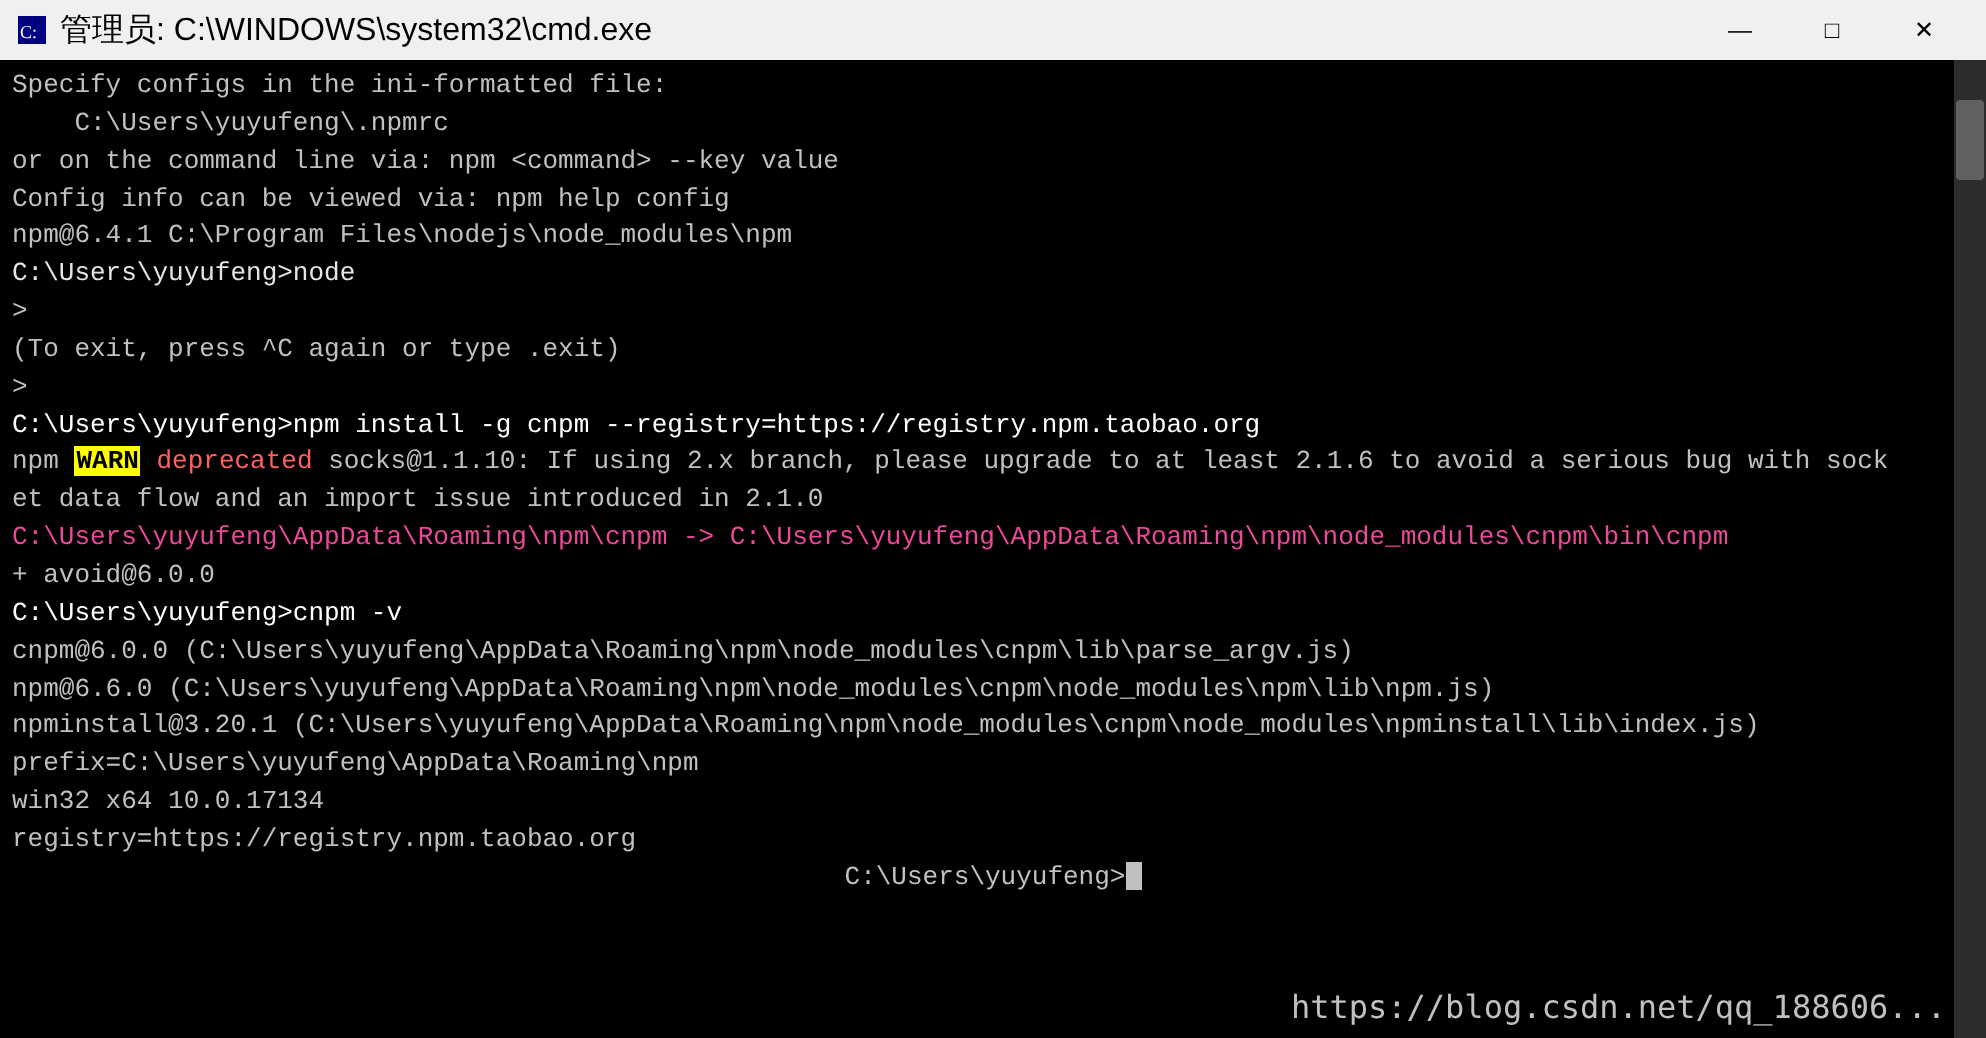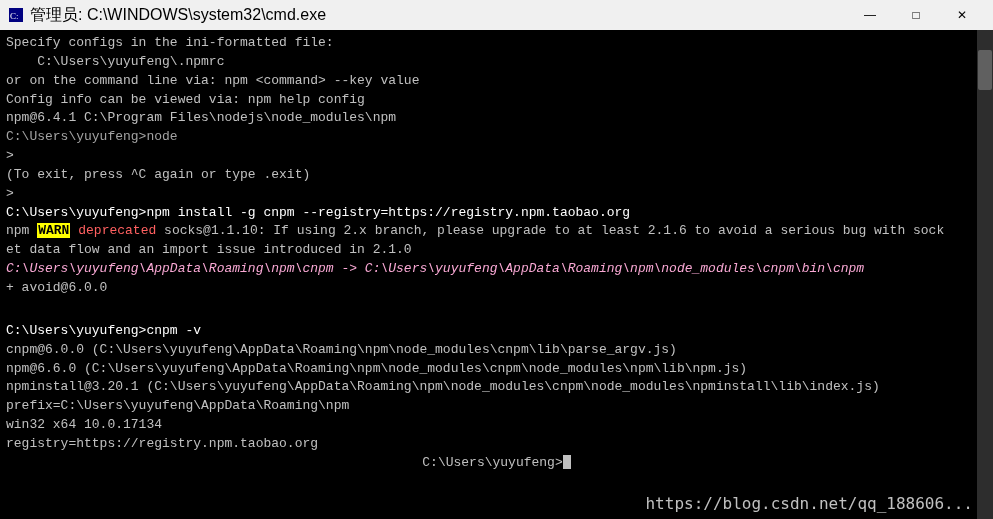--- a/index.html
+++ b/index.html
@@ -148,32 +148,32 @@
 
 <div class="terminal">
   <div id="terminal-lines">
       <div class="line" style="color: rgb(192, 192, 192);">Specify configs in the ini-formatted file:</div>
       <div class="line" style="color: rgb(192, 192, 192);">    C:\Users\yuyufeng\.npmrc</div>
       <div class="line" style="color: rgb(192, 192, 192);">or on the command line via: npm &lt;command&gt; --key value</div>
       <div class="line" style="color: rgb(192, 192, 192);">Config info can be viewed via: npm help config</div>
       <div class="line" style="color: rgb(192, 192, 192);"></div>
       <div class="line" style="color: rgb(192, 192, 192);">npm@6.4.1 C:\Program Files\nodejs\node_modules\npm</div>
       <div class="line" style="color: rgb(192, 192, 192);"></div>
-      <div class="line" style="color: #a3a3a3;">C:\Users\yuyufeng&gt;node</div>
+      <div class="line" style="color: #e5e5e5;">C:\Users\yuyufeng&gt;node</div>
       <div class="line" style="color: rgb(192, 192, 192);">&gt;</div>
       <div class="line" style="color: rgb(192, 192, 192);">(To exit, press ^C again or type .exit)</div>
       <div class="line" style="color: rgb(192, 192, 192);">&gt;</div>
       <div class="line" style="color: rgb(192, 192, 192);"></div>
       <div class="line" style="color: rgb(255, 255, 255);">C:\Users\yuyufeng&gt;npm install -g cnpm --registry=https://registry.npm.taobao.org</div>
       <div class="line"><span style="color: rgb(192, 192, 192); text-align: center;">npm </span><span class="warn-badge">WARN</span><span> </span><span class="deprecated-text">deprecated </span><span style="color: rgb(192, 192, 192);">socks@1.1.10: If using 2.x branch, please upgrade to at least 2.1.6 to avoid a serious bug with sock</span></div>
       <div class="line" style="color: rgb(192, 192, 192);">et data flow and an import issue introduced in 2.1.0</div>
-      <div class="line" style="color: #f9a8d4; font-style: italic;">C:\Users\yuyufeng\AppData\Roaming\npm\cnpm -&gt; C:\Users\yuyufeng\AppData\Roaming\npm\node_modules\cnpm\bin\cnpm</div>
+      <div class="line" style="color: #ec4899;">C:\Users\yuyufeng\AppData\Roaming\npm\cnpm -&gt; C:\Users\yuyufeng\AppData\Roaming\npm\node_modules\cnpm\bin\cnpm</div>
       <div class="line" style="color: rgb(192, 192, 192);">+ avoid@6.0.0</div>
       <div class="line" style="color: rgb(192, 192, 192);"></div>
-      <div class="line" style="color: rgb(255, 255, 255); margin-top: 24px;">C:\Users\yuyufeng&gt;cnpm -v</div>
+      <div class="line" style="color: rgb(255, 255, 255);">C:\Users\yuyufeng&gt;cnpm -v</div>
       <div class="line" style="color: rgb(192, 192, 192);">cnpm@6.0.0 (C:\Users\yuyufeng\AppData\Roaming\npm\node_modules\cnpm\lib\parse_argv.js)</div>
       <div class="line" style="color: rgb(192, 192, 192);">npm@6.6.0 (C:\Users\yuyufeng\AppData\Roaming\npm\node_modules\cnpm\node_modules\npm\lib\npm.js)</div>
       <div class="line" style="color: rgb(192, 192, 192);">npminstall@3.20.1 (C:\Users\yuyufeng\AppData\Roaming\npm\node_modules\cnpm\node_modules\npminstall\lib\index.js)</div>
       <div class="line" style="color: rgb(192, 192, 192);">prefix=C:\Users\yuyufeng\AppData\Roaming\npm</div>
       <div class="line" style="color: rgb(192, 192, 192);">win32 x64 10.0.17134</div>
       <div class="line" style="color: rgb(192, 192, 192);">registry=https://registry.npm.taobao.org</div>
       <div class="line" style="color: rgb(192, 192, 192);"></div>
       <div class="line" style="color: rgb(192, 192, 192); text-align: center;">C:\Users\yuyufeng&gt;<span class="cursor"></span></div>
     </div>
 

